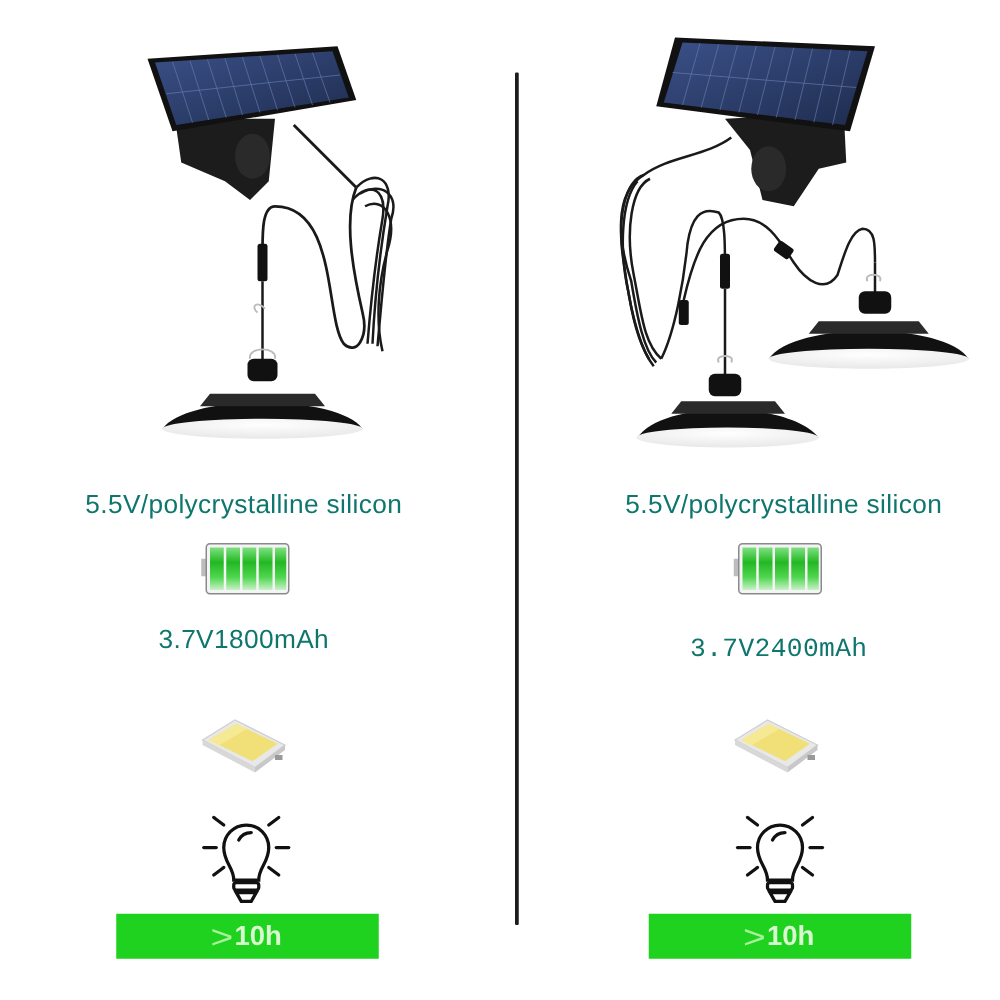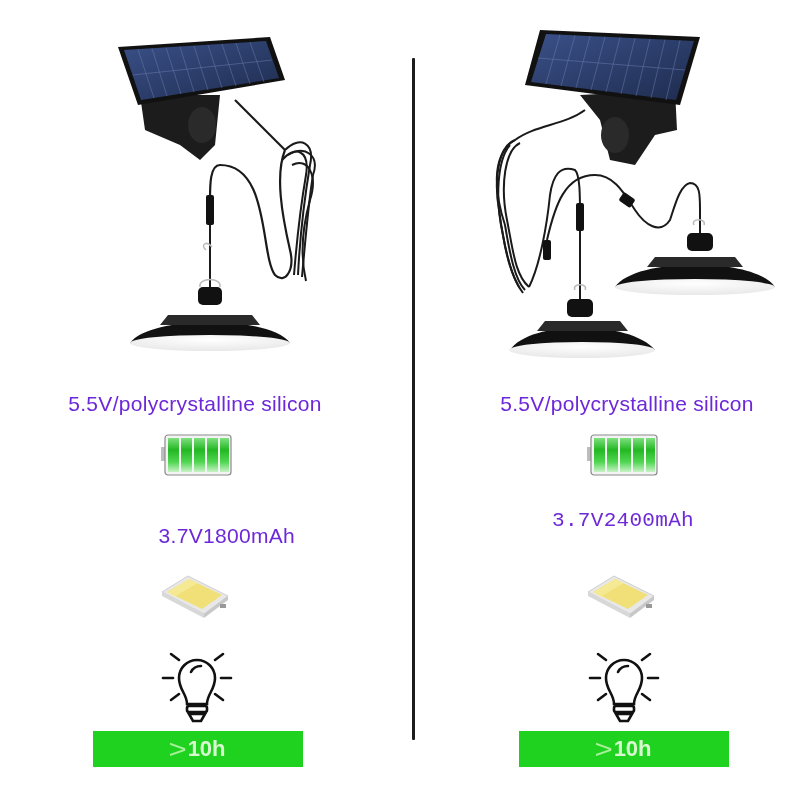--- a/index.html
+++ b/index.html
@@ -1,20 +1,20 @@
 <!DOCTYPE html>
 <html><head>
 <meta charset="utf-8">
 <style>
   html, body { margin:0; padding:0; background:#ffffff; }
   body { width:800px; height:800px; position:relative; overflow:hidden; font-family:"Liberation Sans", "DejaVu Sans", sans-serif; color:#1a1a1a; }
   .abs { position:absolute; }
   .divider { left:412px; top:58px; width:3px; height:682px; background:#1c1c1c; border-radius:1px; }
   .product-illus { position:absolute; }
-  .spec-text { position:absolute; font-size:21px; letter-spacing:0.3px; text-align:center; white-space:nowrap; color:#6d28d9; }
+  .spec-text { position:absolute; font-size:21px; letter-spacing:0.3px; text-align:center; white-space:nowrap; color:#0f766e; }
   .battery { position:absolute; width:72px; height:44px; }
   .led-chip { position:absolute; width:72px; height:48px; }
   .bulb { position:absolute; width:80px; height:80px; }
   .runtime-bar { position:absolute; height:36px; width:210px; background:#1fd21f; display:flex; align-items:center; justify-content:center; font-weight:bold; font-size:22px; color:#d8f8d0; }
   .runtime-bar .gt { font-weight:normal; color:#a8f09a; font-size:26px; margin-right:2px; transform:scaleX(1.2); display:inline-block; }
 </style>
 </head>
 <body>
 
 <div class="abs divider"></div>
@@ -166,21 +166,21 @@
   <rect x="5" y="2" width="66" height="40" rx="3" fill="#f4f4f4" stroke="#8a8a8a" stroke-width="1.2"></rect>
   <g fill="url(#bg2)">
     <rect x="8" y="5" width="11" height="34"></rect>
       <rect x="21" y="5" width="11" height="34"></rect>
     <rect x="34" y="5" width="11" height="34"></rect>
       <rect x="47" y="5" width="11" height="34"></rect>
     <rect x="60" y="5" width="9" height="34"></rect>
   </g>
 </svg>
 
-<div class="spec-text" style="left:95px;top:524px;width:200px;text-align:right;">3.7V1800mAh</div>
+<div class="spec-text" style="left:95px;top:500px;width:200px;">3.7V1800mAh</div>
 <div class="spec-text" style="left:523px;top:509px;width:200px;font-family:Liberation Mono, monospace;">3.7V2400mAh</div>
 
 <svg class="led-chip" style="left:158px;top:572px" viewBox="0 0 72 48">
   <polygon points="4,20 30,4 70,24 46,42" fill="#e8e8e8" stroke="#cfcfcf"></polygon>
   <polygon points="9,20 31,7 64,23 44,37" fill="#f1e078"></polygon>
   <polygon points="9,20 31,7 40,11 16,25" fill="#f8ec9e" opacity="0.7"></polygon>
   <polygon points="4,20 46,42 46,46 4,24" fill="#d8d8d8"></polygon>
   <polygon points="46,42 70,24 70,28 46,46" fill="#c8c8c8"></polygon>
   <rect x="62" y="32" width="6" height="4" fill="#999"></rect>
 </svg>

